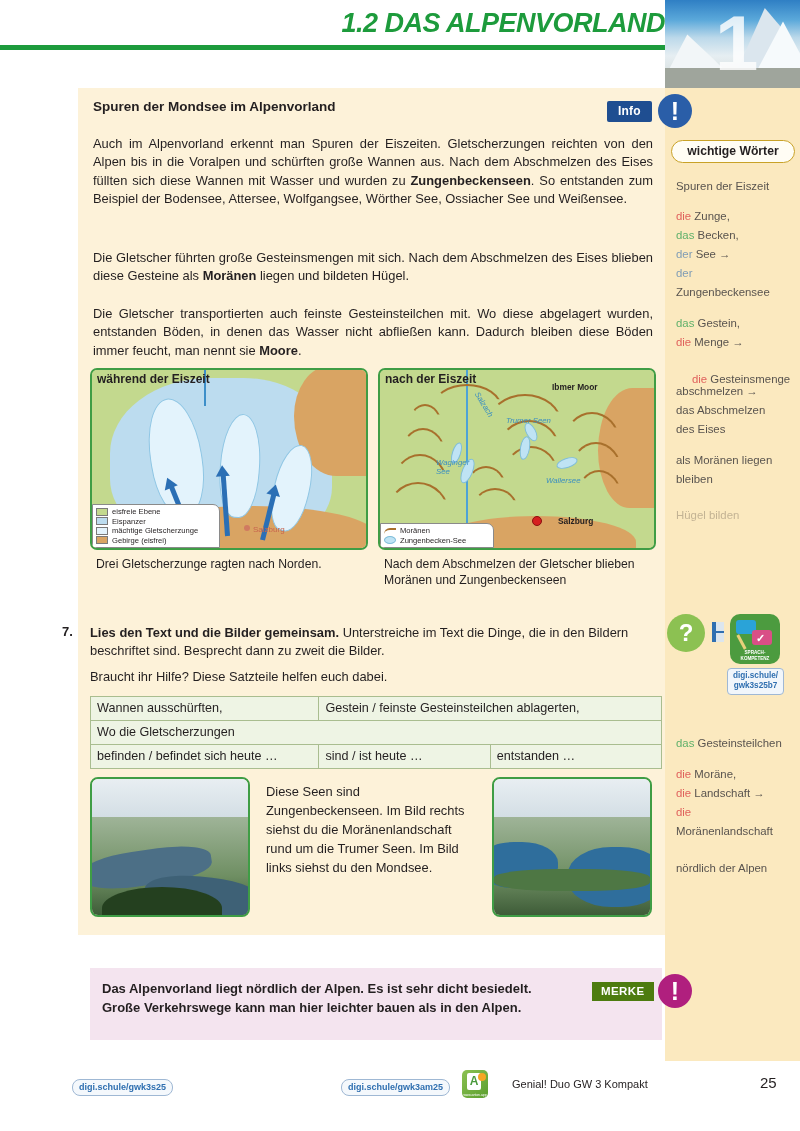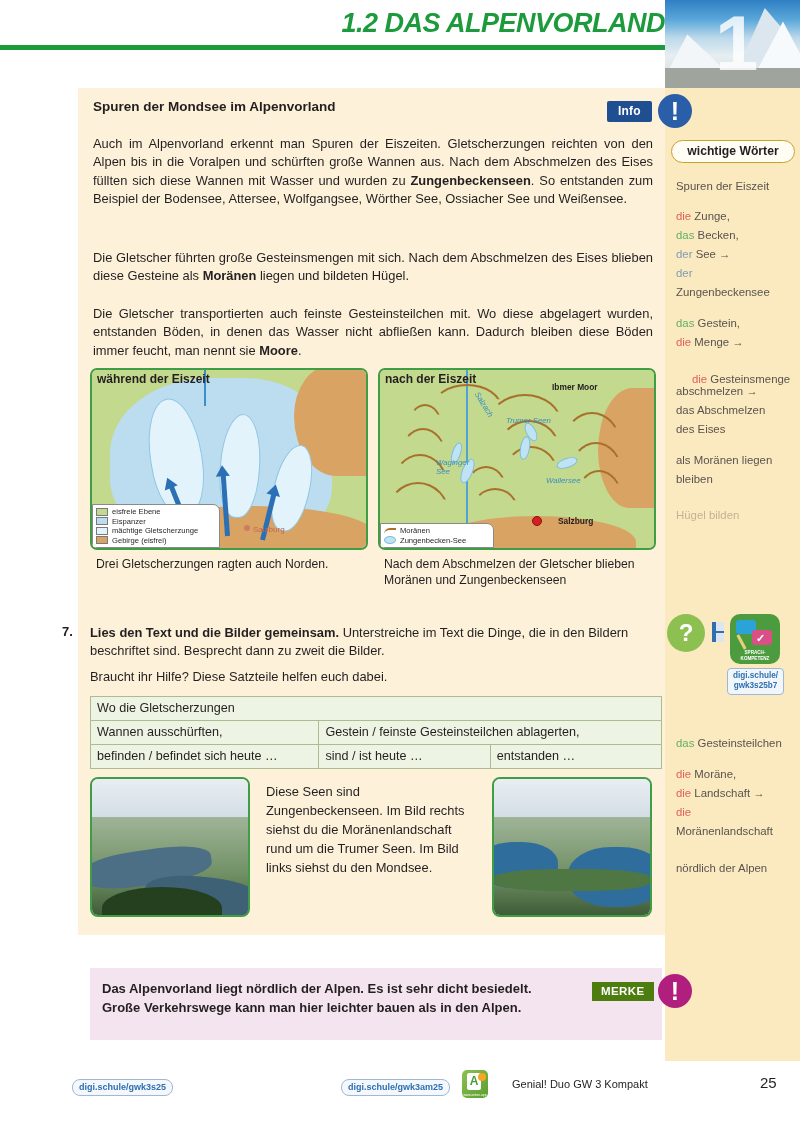--- a/index.html
+++ b/index.html
@@ -417,37 +417,37 @@
       <span class="swatch" style="background:transparent;border:none;border-top:2.5px solid #a8702c;border-radius:50%/100% 0 0 0;height:6px;"></span>
       <span>Moränen</span>
     </div>
     <div class="leg-row">
       <span class="swatch" style="background:#bfe3f4;border-color:#7fbdd9;border-radius:50%;"></span>
       <span>Zungenbecken-See</span>
     </div>
   </div>
 </div>
 
-<div class="map-caption" id="cap-left">Drei Gletscherzungen ragten auch Norden.</div>
+<div class="map-caption" id="cap-left">Drei Gletscherzunge ragten nach Norden.</div>
 <div class="map-caption" id="cap-right">Nach dem Abschmelzen der Gletscher blieben Moränen und Zungenbeckenseen</div>
 
 <div id="ex-num">7.</div>
 <div id="ex-text">
   <b>Lies den Text und die Bilder gemeinsam.</b><span> Unterstreiche im Text die Dinge, die in den Bildern beschriftet sind. Besprecht dann zu zweit die Bilder.</span>
 </div>
 <div id="ex-hint">Braucht ihr Hilfe? Diese Satzteile helfen euch dabei.</div>
 
 <table id="frag-table">
   <tbody>
       <tr>
-    <td colspan="3">Wo die Gletscherzungen</td>
+    <td style="width:30%">Wannen ausschürften,</td>
+    <td colspan="2">Gestein / feinste Gesteinsteilchen ablagerten,</td>
   </tr>
   <tr>
-    <td style="width:30%">Wannen ausschürften,</td>
-    <td colspan="2">Gestein / feinste Gesteinsteilchen ablagerten,</td>
+    <td colspan="3">Wo die Gletscherzungen</td>
   </tr>
   <tr>
     <td style="width:40%">befinden / befindet sich heute …</td>
     <td style="width:30%">sind / ist heute …</td>
     <td>entstanden …</td>
   </tr>
 </tbody>
   </table>
 
 <div class="photo" id="photo-left">

